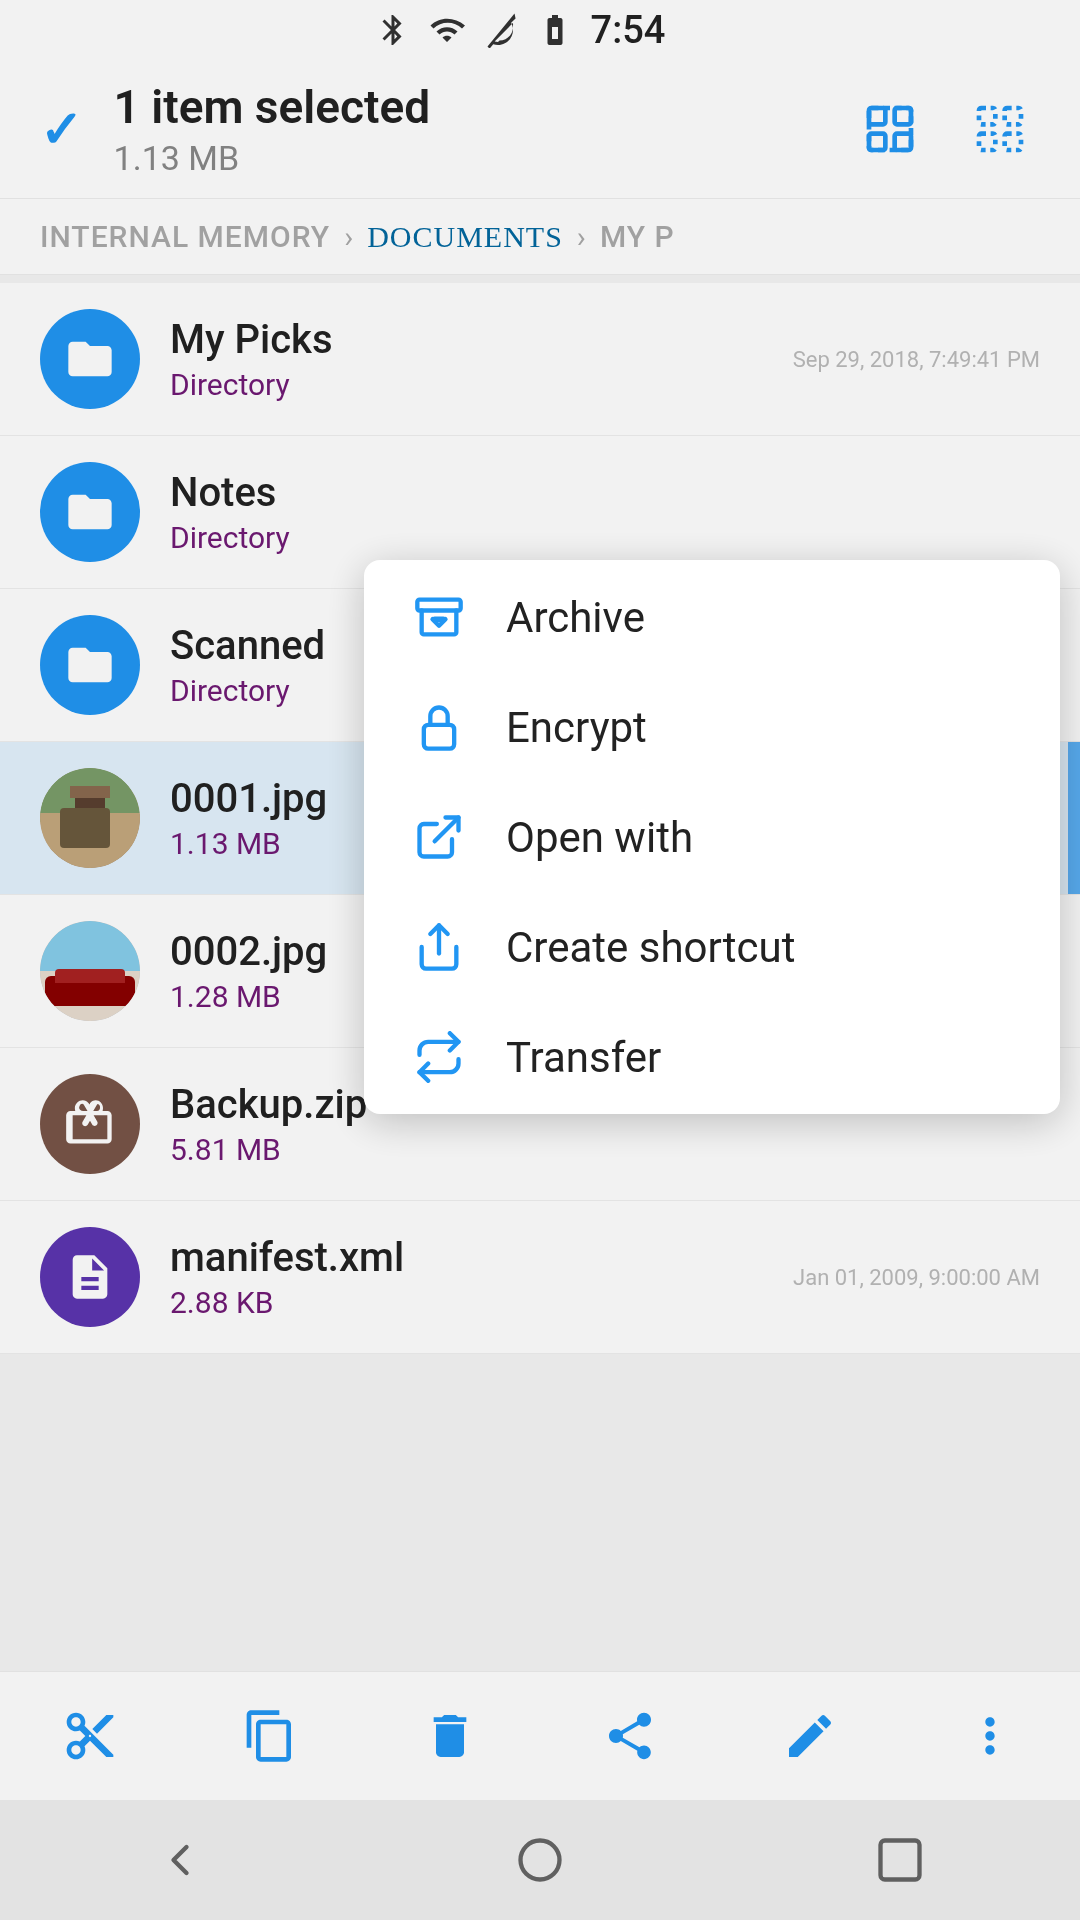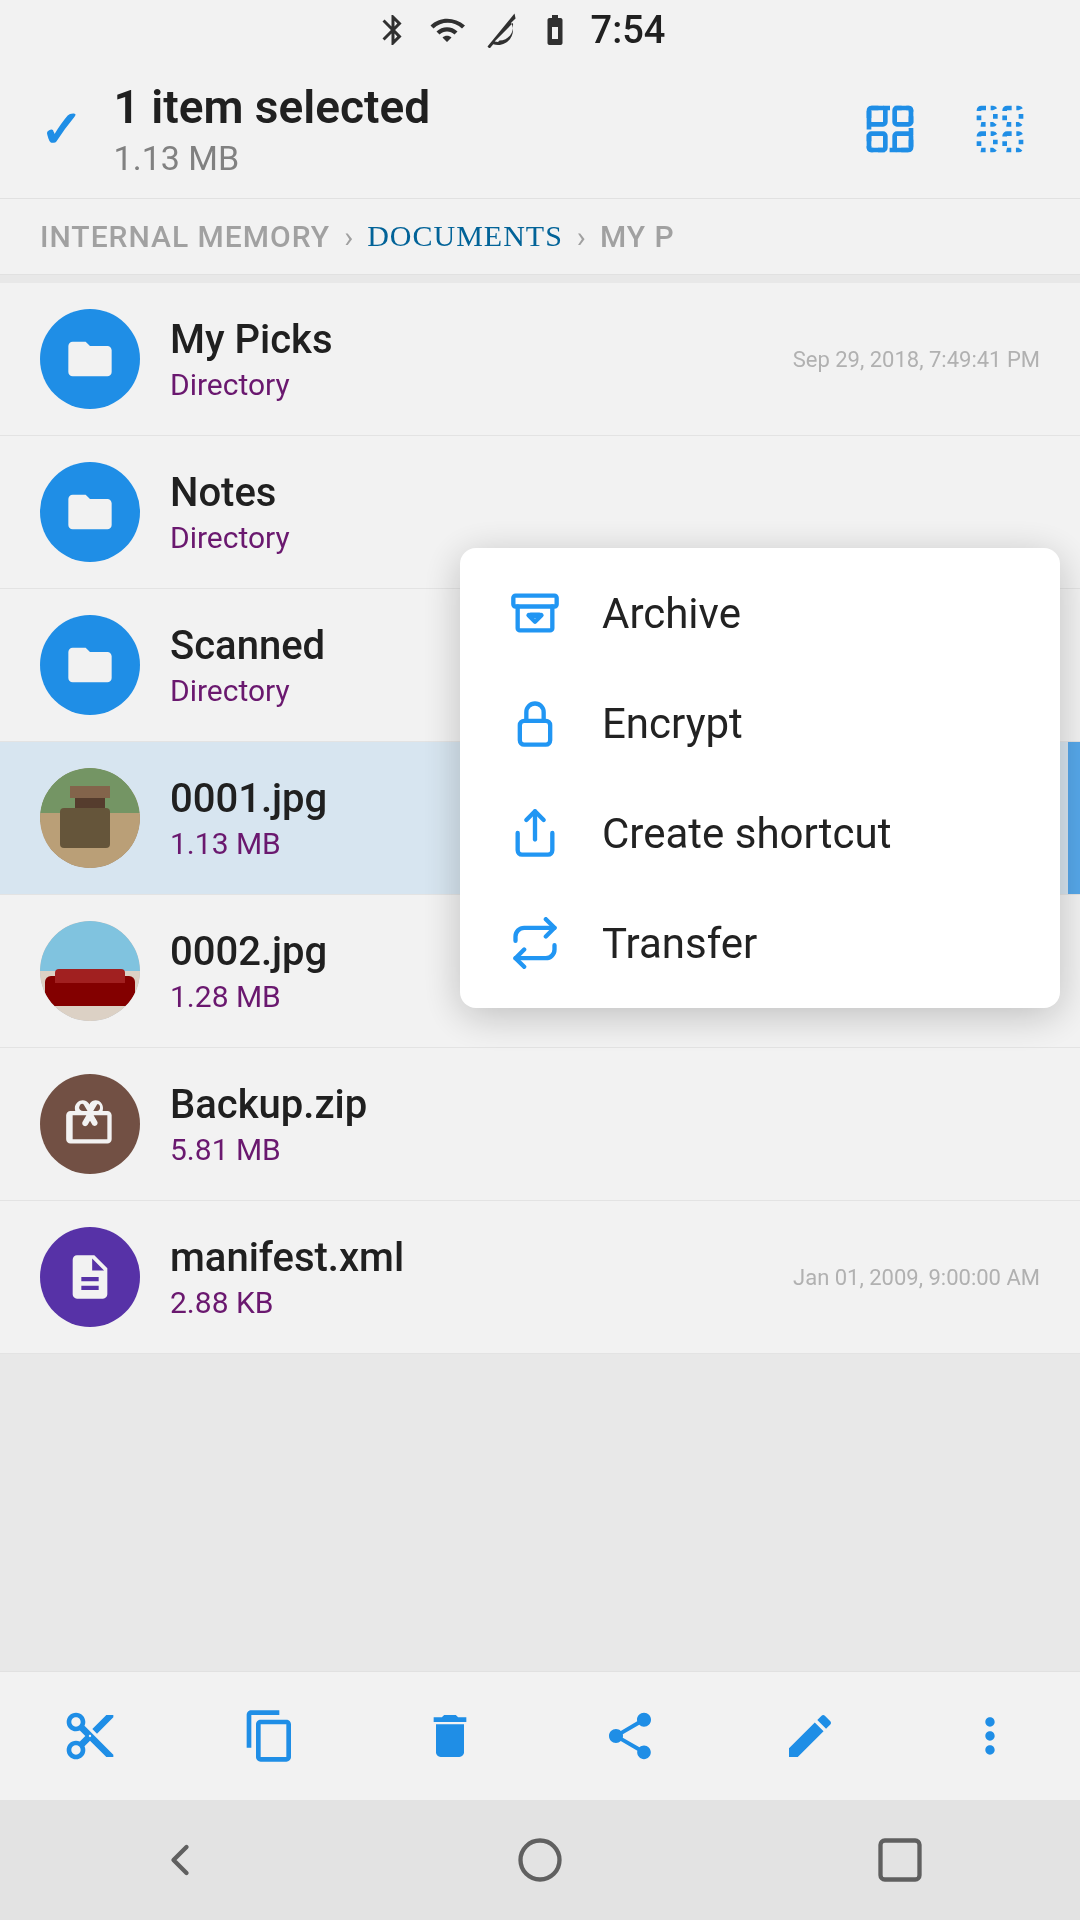--- a/index.html
+++ b/index.html
@@ -72,20 +72,21 @@
       display: flex;
       align-items: center;
       gap: 30px;
     }
 
     
     .breadcrumb {
       background: #fff;
       padding: 20px 40px;
       display: flex;
+      align-items: center;
       gap: 14px;
       border-bottom: 1px solid #eee;
     }
     .breadcrumb-item {
       font-size: 30px;
       color: #aaa;
       font-weight: 500;
       text-transform: uppercase;
       letter-spacing: 1px;
     }
@@ -182,27 +183,27 @@
       width: 50%;
       height: 40%;
       background: #6B5A3E;
       border-radius: 4px;
     }
 
     
     .context-menu {
       position: absolute;
       right: 20px;
-      top: 548px;
+      top: 560px;
       background: #fff;
       border-radius: 16px;
       box-shadow: 0 8px 40px rgba(0,0,0,0.22);
-      width: 600px;
+      width: 696px;
       z-index: 100;
-      padding: 10px 0;
+      padding: 2px 0;
     }
     .menu-item {
       display: flex;
       align-items: center;
       padding: 28px 48px;
       gap: 40px;
       cursor: pointer;
     }
     .menu-icon {
       width: 54px;
@@ -465,20 +466,30 @@
   <div class="menu-item">
     <div class="menu-icon">
       <svg viewBox="0 0 24 24" fill="none" stroke="#2196F3" stroke-width="2" stroke-linecap="round" stroke-linejoin="round">
         <rect x="5" y="11" width="14" height="11" rx="2"></rect>
         <path d="M8 11V7a4 4 0 018 0v4"></path>
       </svg>
     </div>
     <span class="menu-label">Encrypt</span>
   </div>
 
+  <div class="menu-item">
+    <div class="menu-icon">
+      <svg viewBox="0 0 24 24" fill="none" stroke="#2196F3" stroke-width="2" stroke-linecap="round" stroke-linejoin="round">
+        <path d="M18 13v6a2 2 0 01-2 2H5a2 2 0 01-2-2V8a2 2 0 012-2h6"></path>
+        <polyline points="15 3 21 3 21 9"></polyline>
+        <line x1="10" y1="14" x2="21" y2="3"></line>
+      </svg>
+    </div>
+    <span class="menu-label">Open with</span>
+  </div>
 
   <div class="menu-item">
     <div class="menu-icon">
       <svg viewBox="0 0 24 24" fill="none" stroke="#2196F3" stroke-width="2" stroke-linecap="round" stroke-linejoin="round">
         <path d="M4 12v8a2 2 0 002 2h12a2 2 0 002-2v-8"></path>
         <polyline points="16 6 12 2 8 6"></polyline>
         <line x1="12" y1="2" x2="12" y2="15"></line>
       </svg>
     </div>
     <span class="menu-label">Create shortcut</span>

